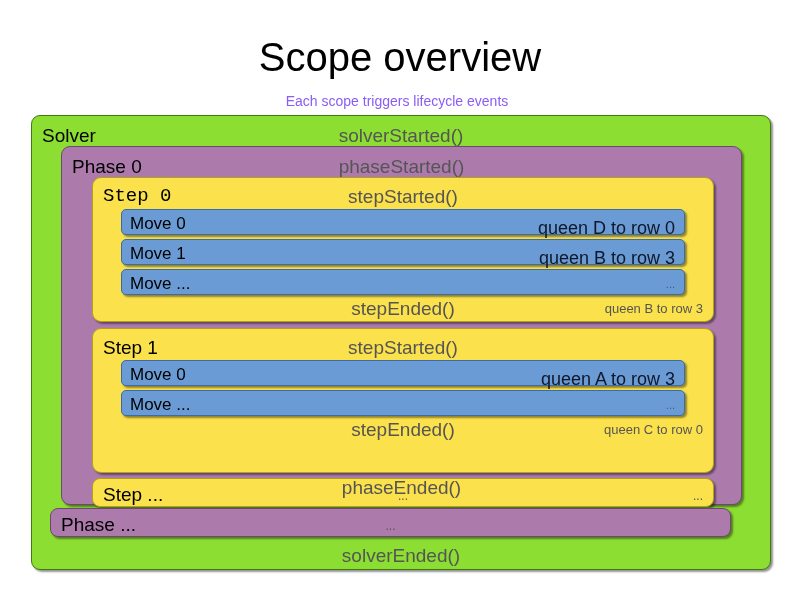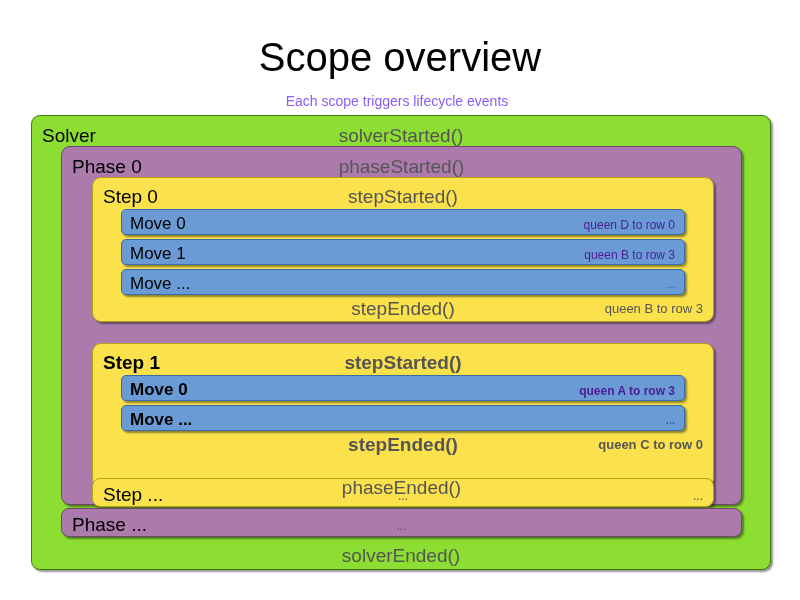--- a/index.html
+++ b/index.html
@@ -68,21 +68,21 @@
     padding-left: 24px;
   }
   .step-scope {
     left: 30px;
     top: 30px;
     width: 622px;
     height: 145px;
     background: #FBE14B;
     border: 1px solid #b5a01c;
   }
-  .step-scope.step-two { top: 196px; font-weight: bold; }
+  .step-scope.step-two { top: 181px; }
 
   .move-box {
     position: absolute;
     left: 28px;
     width: 564px;
     height: 26px;
     box-sizing: border-box;
     background: #6A9BD4;
     border: 1px solid #3b6ca5;
     border-radius: 5px;
@@ -98,21 +98,21 @@
   }
   .step-ellipsis-row {
     left: 30px;
     top: 331px;
     width: 622px;
     height: 29px;
     background: #FBE14B;
     border: 1px solid #b5a01c;
   }
   .phase-ellipsis-row {
-    left: 29px;
+    left: 18px;
     top: 392px;
     width: 681px;
     height: 29px;
     background: #AC7BAC;
     border: 1px solid #6d4a6d;
   }
 
   
   .lbl {
     position: absolute;
@@ -127,22 +127,22 @@
   }
   .move-name {
     left: 8px;
     top: 5px;
     font-size: 17px;
     color: #000000;
   }
   .move-detail {
     right: 9px;
     top: 9px;
-    font-size: 12px;
-    color: #4c1d95;
+    font-size: 18px;
+    color: #0f172a;
   }
   .move-detail.dots { font-size: 11px; color: #4a5a70; }
 
   
   .center-event {
     left: 0;
     width: 100%;
     text-align: center;
     font-size: 19px;
     color: #555555;
@@ -171,21 +171,21 @@
     <div class="lbl name-lbl" style="top:10px;">Solver</div>
     <div class="lbl center-event" style="top:10px;">solverStarted()</div>
 
     <div class="scope phase-scope">
 
       <div class="lbl name-lbl" style="top:10px;">Phase 0</div>
       <div class="lbl center-event" style="top:10px;">phaseStarted()</div>
 
       <div class="scope step-scope">
 
-        <div class="lbl name-lbl" style="top:9px;">Step 0</div>
+        <div class="lbl name-lbl" style="top:9px;font-family:Liberation Mono, monospace;">Step 0</div>
         <div class="lbl center-event" style="top:9px;">stepStarted()</div>
 
         <div class="move-box" style="top:31px;">
           <span class="lbl move-name">Move 0</span>
           <span class="lbl move-detail">queen D to row 0</span>
         </div>
 
         <div class="move-box" style="top:61px;">
           <span class="lbl move-name">Move 1</span>
           <span class="lbl move-detail">queen B to row 3</span>

